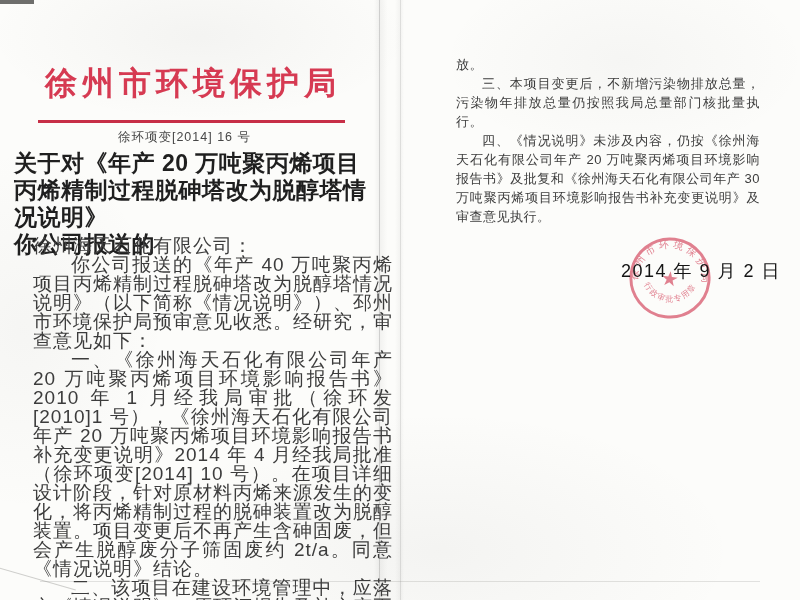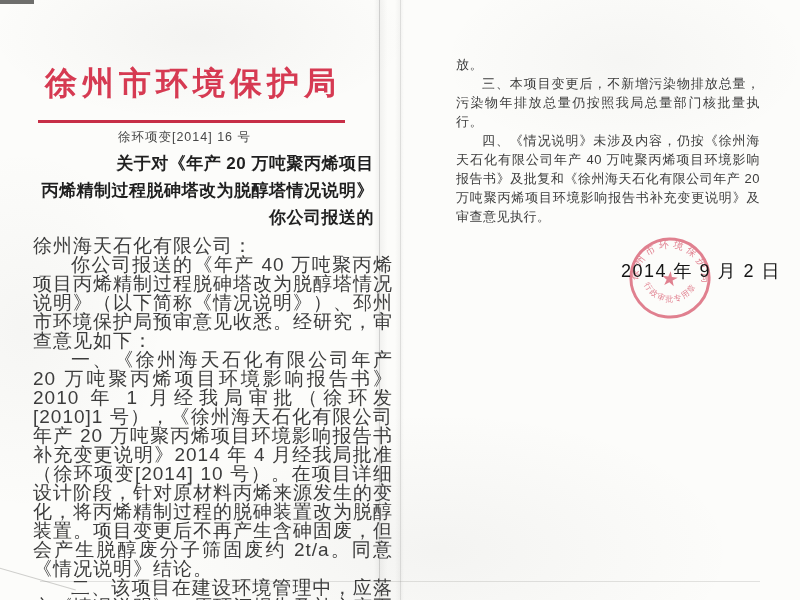--- a/index.html
+++ b/index.html
@@ -40,22 +40,22 @@
     font-family:"Liberation Serif","DejaVu Serif",serif;
   }
   .red-rule{position:absolute;left:38px;top:120px;width:307px;height:3px;background:#c72f47;}
   .doc-number{
     position:absolute;left:38px;top:129px;width:293px;text-align:center;
     font-size:12.5px;color:#474747;letter-spacing:1px;
   }
 
   
   .title{
-    position:absolute;left:14px;top:150px;width:360px;text-align:right;
-    font-size:17px;font-weight:bold;color:#1f1f1f;line-height:27px;letter-spacing:0.5px;
+    position:absolute;left:14px;top:150px;width:360px;text-align:left;
+    font-size:23px;font-weight:bold;color:#1f1f1f;line-height:27px;letter-spacing:0.5px;
   }
 
   
   .left-body{
     position:absolute;left:33px;top:236px;width:360px;
     font-size:19px;color:#3c3c3c;line-height:19px;letter-spacing:1px;
     text-align:justify;
   }
   .right-body{
     position:absolute;left:456px;top:55px;width:304px;
@@ -100,21 +100,21 @@
   <div class="left-body">
     <div class="recipient">徐州海天石化有限公司：</div>
     <p>你公司报送的《年产 40 万吨聚丙烯项目丙烯精制过程脱砷塔改为脱醇塔情况说明》（以下简称《情况说明》）、邳州市环境保护局预审意见收悉。经研究，审查意见如下：</p>
     <p>一、《徐州海天石化有限公司年产 20 万吨聚丙烯项目环境影响报告书》2010 年 1 月经我局审批（徐环发[2010]1 号），《徐州海天石化有限公司年产 20 万吨聚丙烯项目环境影响报告书补充变更说明》2014 年 4 月经我局批准（徐环项变[2014] 10 号）。在项目详细设计阶段，针对原材料丙烯来源发生的变化，将丙烯精制过程的脱砷装置改为脱醇装置。项目变更后不再产生含砷固废，但会产生脱醇废分子筛固废约 2t/a。同意《情况说明》结论。</p>
     <p>二、该项目在建设环境管理中，应落实《情况说明》、原环评报告及补充变更说明中提出的各项污染防治措施和环境管理要求，并按照《报告书》、《补充变更说明》和《情况说明》审查意见提出的各项要求实施，确保污染物达标排</p>
   </div>
 
   <div class="right-body">
     <div class="continuation">放。</div>
     <p>三、本项目变更后，不新增污染物排放总量，污染物年排放总量仍按照我局总量部门核批量执行。</p>
-    <p>四、《情况说明》未涉及内容，仍按《徐州海天石化有限公司年产 40 万吨聚丙烯项目环境影响报告书》及批复和《徐州海天石化有限公司年产 20 万吨聚丙烯项目环境影响报告书补充变更说明》及审查意见执行。</p>
+    <p>四、《情况说明》未涉及内容，仍按《徐州海天石化有限公司年产 20 万吨聚丙烯项目环境影响报告书》及批复和《徐州海天石化有限公司年产 30 万吨聚丙烯项目环境影响报告书补充变更说明》及审查意见执行。</p>
   </div>
 
   <div class="date">2014 年 9 月 2 日</div>
 
   <svg class="stamp" viewBox="0 0 100 100">
     <circle cx="50" cy="50" r="46.5" fill="none" stroke="#dc6b7d" stroke-width="3.5"></circle>
     <path id="seal-arc-top" d="M 13,63 A 38.5,38.5 0 1 1 87,63" fill="none"></path>
     <path id="seal-arc-bottom" d="M 20,60 A 34,34 0 0 0 80,60" fill="none"></path>
     <text font-size="12" fill="#dc6b7d" letter-spacing="4" font-family="Liberation Serif, DejaVu Serif, serif">
       <textPath href="#seal-arc-top" startOffset="4%">徐州市环境保护局</textPath>

